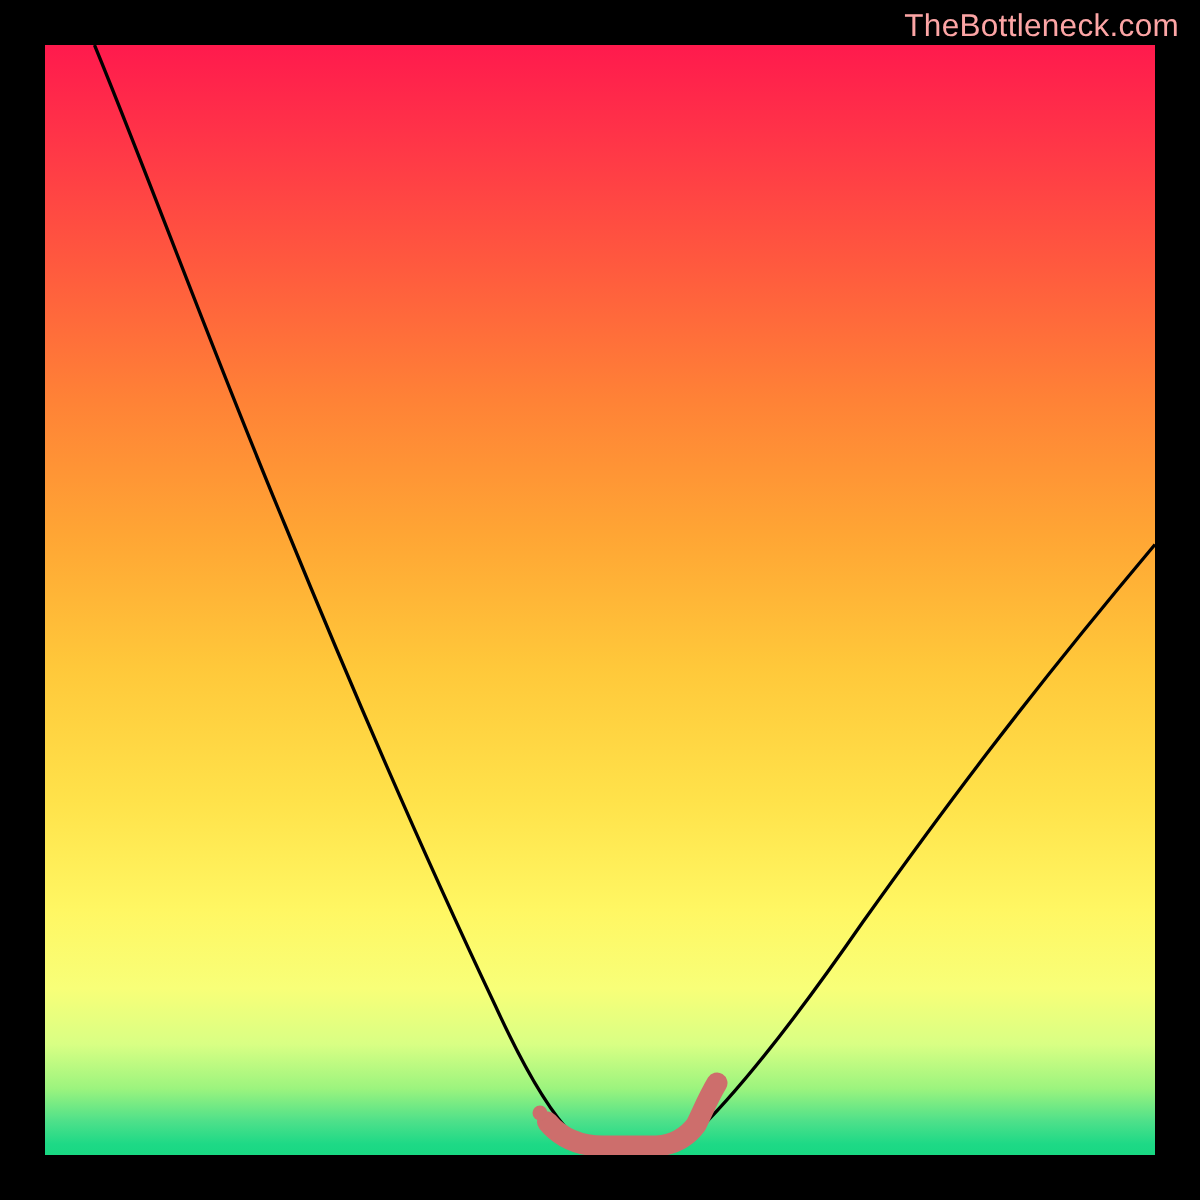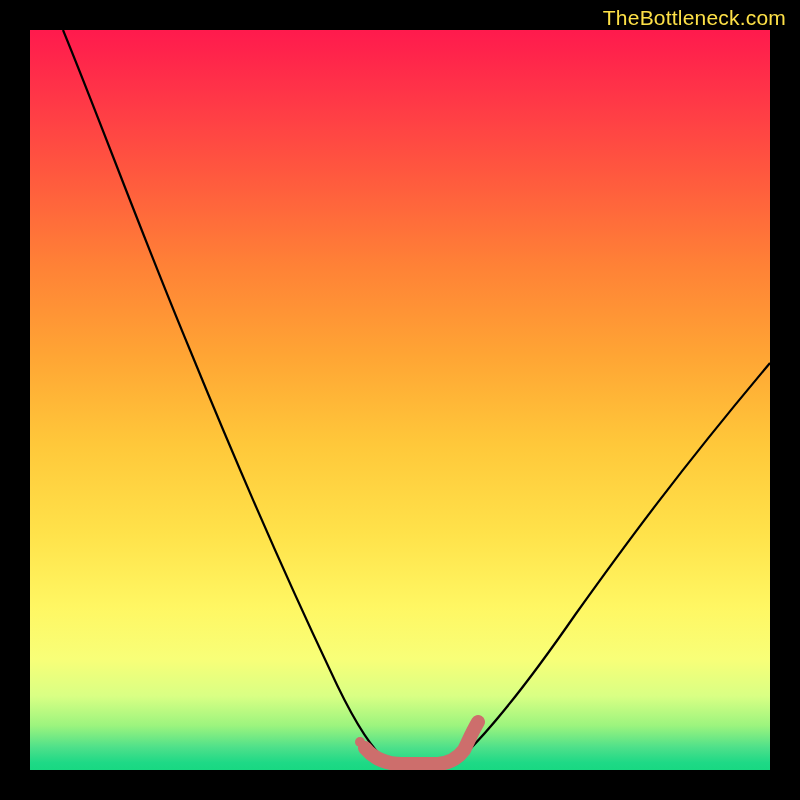--- a/index.html
+++ b/index.html
@@ -40,21 +40,21 @@
       #9cf47e 94%,
       #4de08a 97%,
       #1ed986 99%,
       #18d882 100%
     );
   }
   .watermark {
     position: absolute;
     top: 6px;
     right: 14px;
-    color: #fde047;
+    color: #fca5a5;
     font-size: 21px;
     font-weight: 500;
     letter-spacing: 0.2px;
   }
   svg.curves {
     position: absolute;
     top: 0;
     left: 0;
     width: 740px;
     height: 740px;

